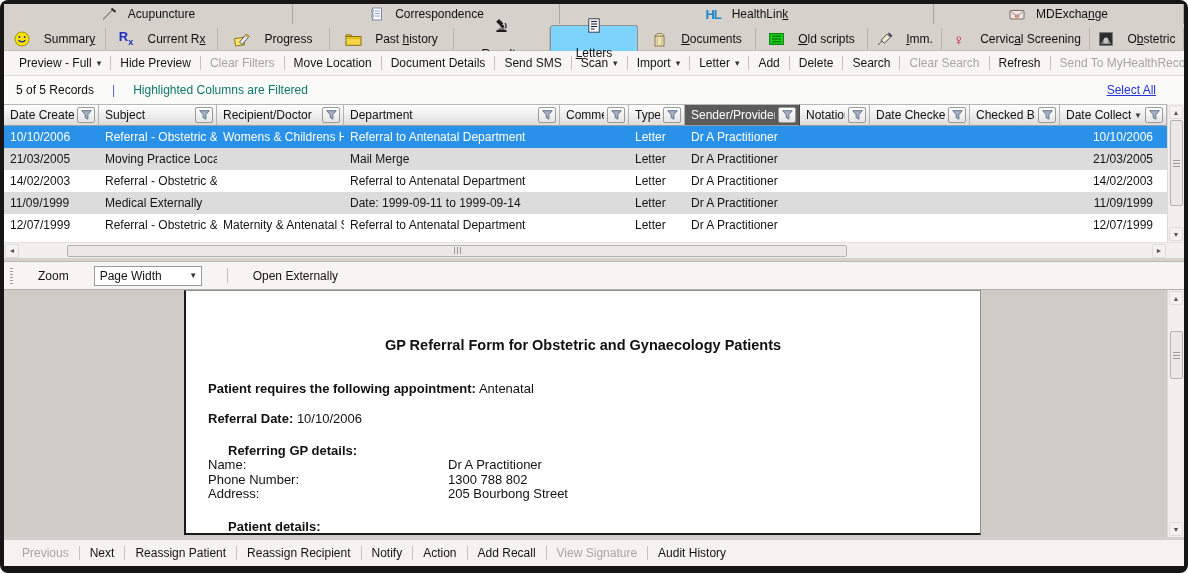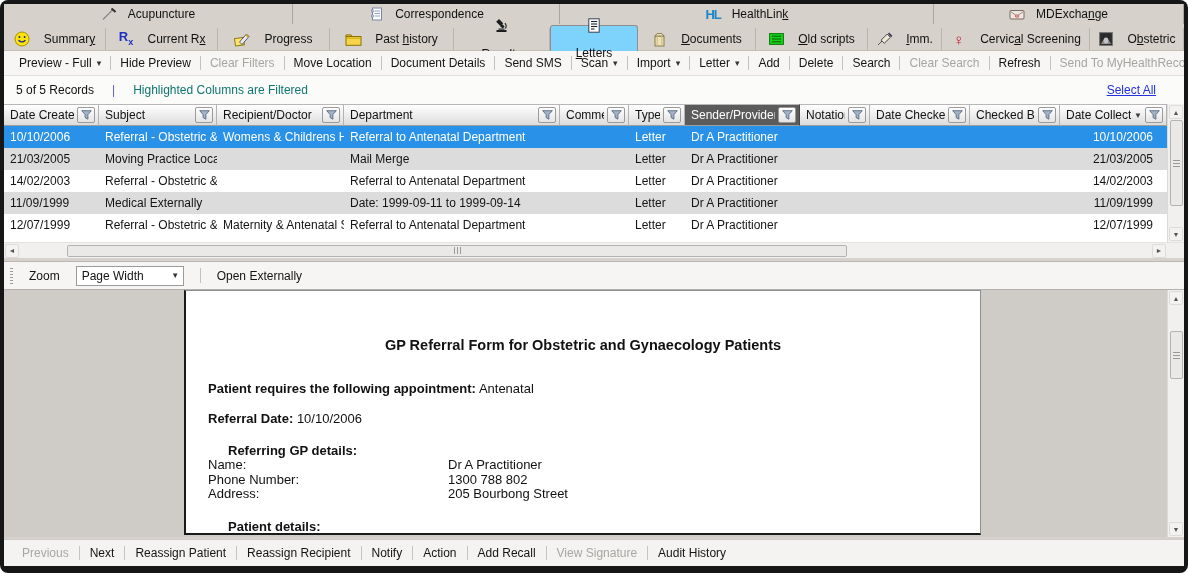--- a/index.html
+++ b/index.html
@@ -76,21 +76,21 @@
   .hscrollrow{flex:0 0 15px;display:flex;background:#f1f0ef;border-top:1px solid #e2e2e2;}
   .hscroll{flex:1;display:flex;align-items:center;padding:0 1px;}
   .htrack{flex:1;display:flex;align-items:center;height:100%;}
   .hthumb{margin-left:48px;width:780px;height:12px;background:#eae9e8;border:1px solid #b3b3b3;border-radius:2px;
         display:flex;align-items:center;justify-content:center;gap:2px;box-sizing:border-box;}
   .grip-v{width:1px;height:7px;background:#9a9a9a;}
   .hcorner{flex:0 0 17px;background:#f1f0ef;}
 
   
   .previewbar{flex:0 0 27px;margin-top:3px;background:#f6f5f3;border-top:1px solid #bab8b5;
-        border-bottom:1px solid #b3b1ae;display:flex;align-items:center;gap:16px;padding:0 6px;
+        border-bottom:1px solid #b3b1ae;display:flex;align-items:center;gap:25px;padding:0 6px;
         font-size:12px;color:#141414;}
   .gripdots{width:3px;height:16px;background-image:repeating-linear-gradient(#9a9a9a 0 1px,transparent 1px 3px);}
   .combo{width:108px;height:20px;background:#fff;border:1px solid #9a9a9a;display:flex;align-items:center;
         box-sizing:border-box;}
   .combo .val{flex:1;padding-left:5px;font-size:12px;white-space:nowrap;overflow:hidden;}
   .combo .cbtn{width:15px;height:100%;display:flex;align-items:center;justify-content:center;font-size:8px;color:#333;}
   .pbsep{width:1px;height:15px;background:#c3c1be;}
 
   
   .preview{flex:1;background:#cfccc7;position:relative;overflow:hidden;}

